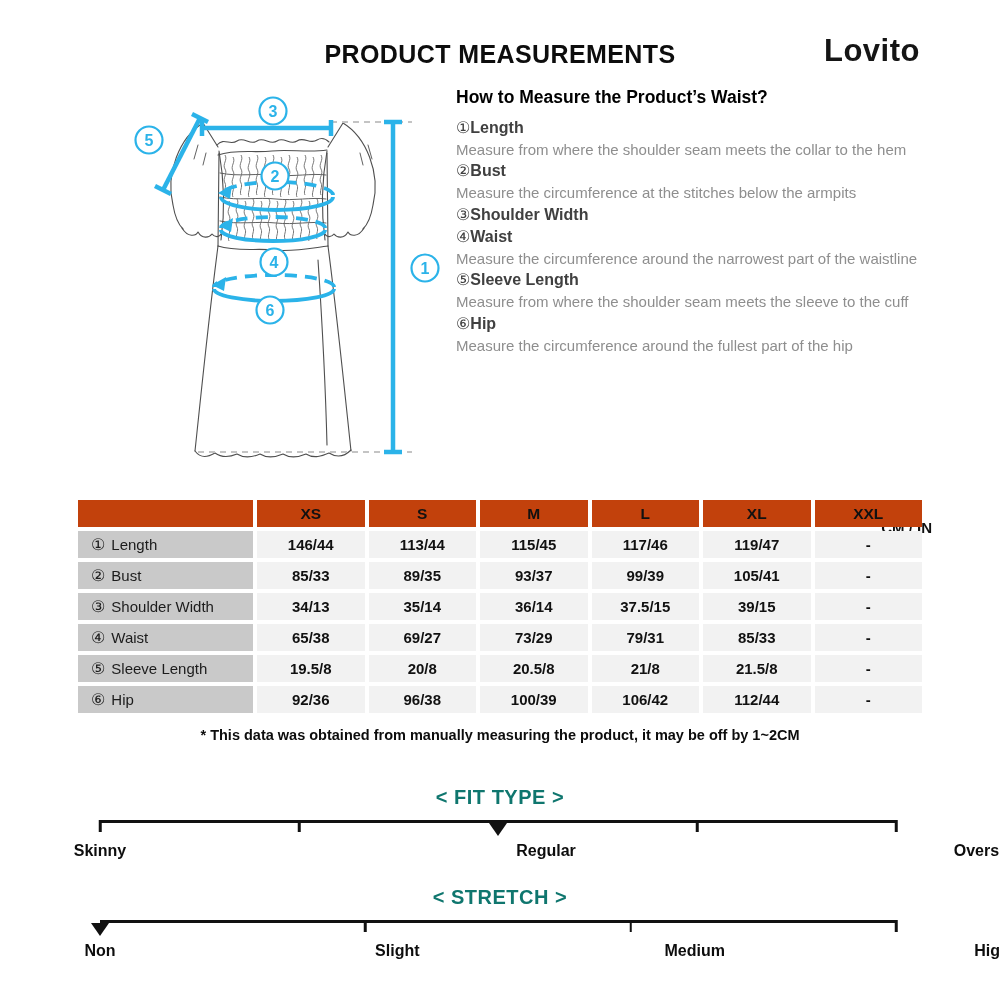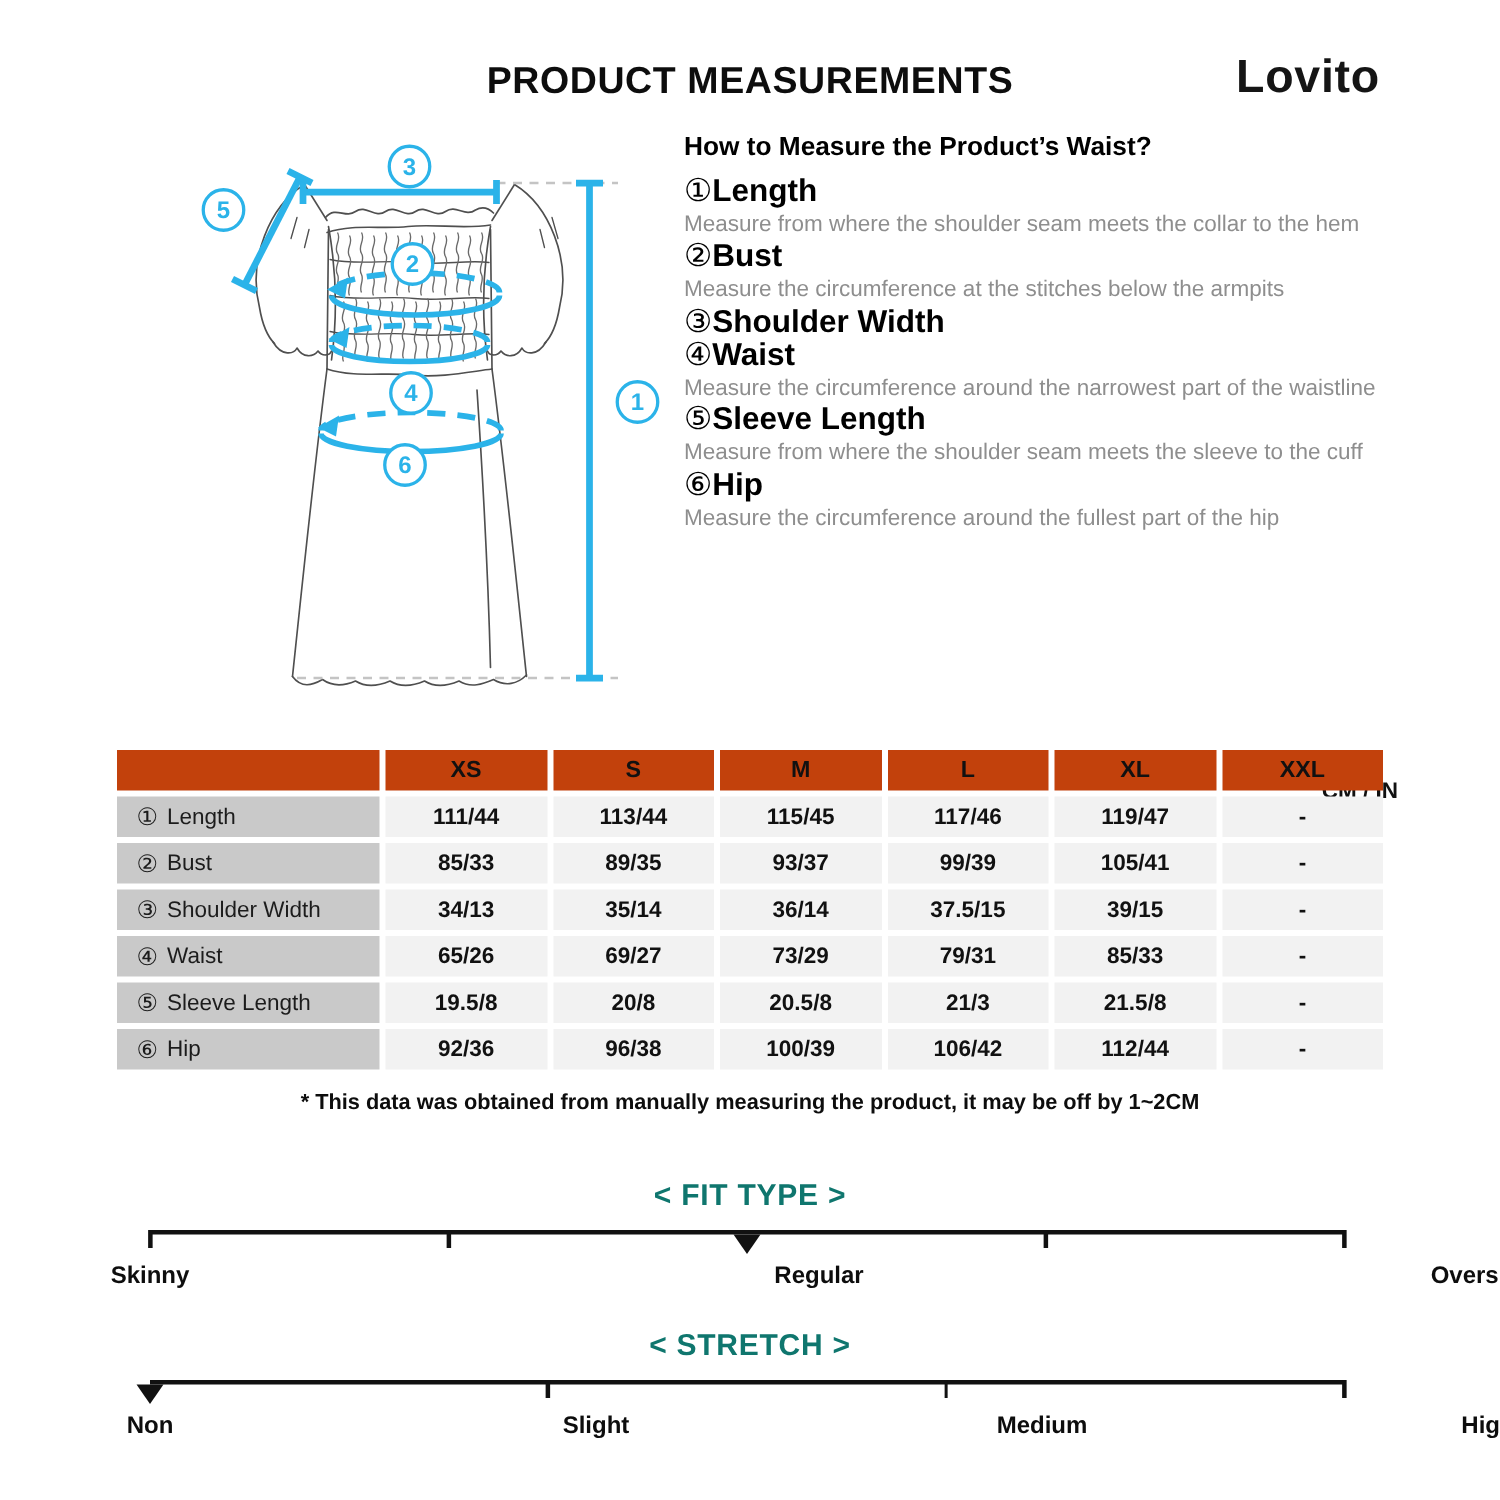--- a/index.html
+++ b/index.html
@@ -11,21 +11,21 @@
          font-size:25px;font-weight:700;letter-spacing:.4px;color:#0d0d0d;}
   .brand{position:absolute;top:33px;right:90px;font-size:31px;font-weight:700;
          letter-spacing:.5px;color:#151515;}
 
   
   .diagram{position:absolute;left:118px;top:85px;width:330px;height:380px;}
 
   
   .guide{position:absolute;left:456px;top:86px;width:478px;}
   .guide-heading{font-size:17.5px;font-weight:700;margin:0 0 7px 0;line-height:1.35;color:#000;}
-  .gi-title{font-size:21px;font-weight:700;line-height:22px;color:#000000;}
+  .gi-title{font-size:16px;font-weight:700;line-height:22px;color:#404040;}
   .gi-title .gnum{font-weight:400;}
   .gi-desc{font-size:15px;line-height:21.5px;color:#8e8e8e;margin:0;}
 
   
   .unit-label{position:absolute;top:471px;right:78px;font-size:15px;font-weight:700;margin-top:48px;}
   .size-table{position:absolute;left:78px;top:500px;width:844px;
               display:grid;grid-template-columns:175px repeat(6,1fr);gap:4px;}
   .size-table .cell{height:27px;display:flex;align-items:center;justify-content:center;}
   .hcell{background:#c2410c;font-size:15.5px;font-weight:700;color:#111;}
   .lcell{background:#c9c9c9;justify-content:flex-start !important;padding-left:13px;
@@ -189,21 +189,21 @@
     <div class="cell hcell">S</div>
     <div class="cell hcell">M</div>
     <div class="cell hcell">L</div>
     <div class="cell hcell">XL</div>
     <div class="cell hcell">XXL</div>
 
     <div class="cell lcell">
         <span class="num">①</span>
         <span>Length</span>
       </div>
-    <div class="cell vcell">111/44</div>
+    <div class="cell vcell">146/44</div>
     <div class="cell vcell">113/44</div>
     <div class="cell vcell">115/45</div>
     <div class="cell vcell">117/46</div>
     <div class="cell vcell">119/47</div>
     <div class="cell vcell">-</div>
 
     <div class="cell lcell">
         <span class="num">②</span>
         <span>Bust</span>
       </div>
@@ -222,35 +222,35 @@
     <div class="cell vcell">35/14</div>
     <div class="cell vcell">36/14</div>
     <div class="cell vcell">37.5/15</div>
     <div class="cell vcell">39/15</div>
     <div class="cell vcell">-</div>
 
     <div class="cell lcell">
         <span class="num">④</span>
         <span>Waist</span>
       </div>
-    <div class="cell vcell">65/26</div>
+    <div class="cell vcell">65/38</div>
     <div class="cell vcell">69/27</div>
     <div class="cell vcell">73/29</div>
     <div class="cell vcell">79/31</div>
     <div class="cell vcell">85/33</div>
     <div class="cell vcell">-</div>
 
     <div class="cell lcell">
         <span class="num">⑤</span>
         <span>Sleeve Length</span>
       </div>
     <div class="cell vcell">19.5/8</div>
     <div class="cell vcell">20/8</div>
     <div class="cell vcell">20.5/8</div>
-    <div class="cell vcell">21/3</div>
+    <div class="cell vcell">21/8</div>
     <div class="cell vcell">21.5/8</div>
     <div class="cell vcell">-</div>
 
     <div class="cell lcell">
         <span class="num">⑥</span>
         <span>Hip</span>
       </div>
     <div class="cell vcell">92/36</div>
     <div class="cell vcell">96/38</div>
     <div class="cell vcell">100/39</div>

